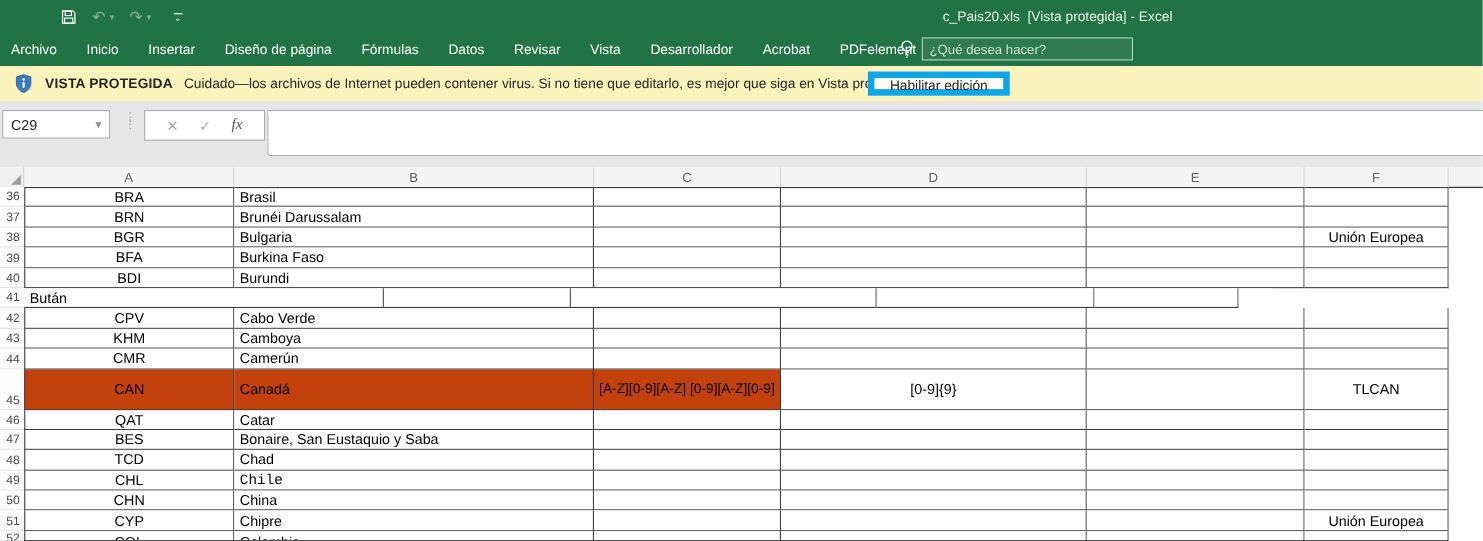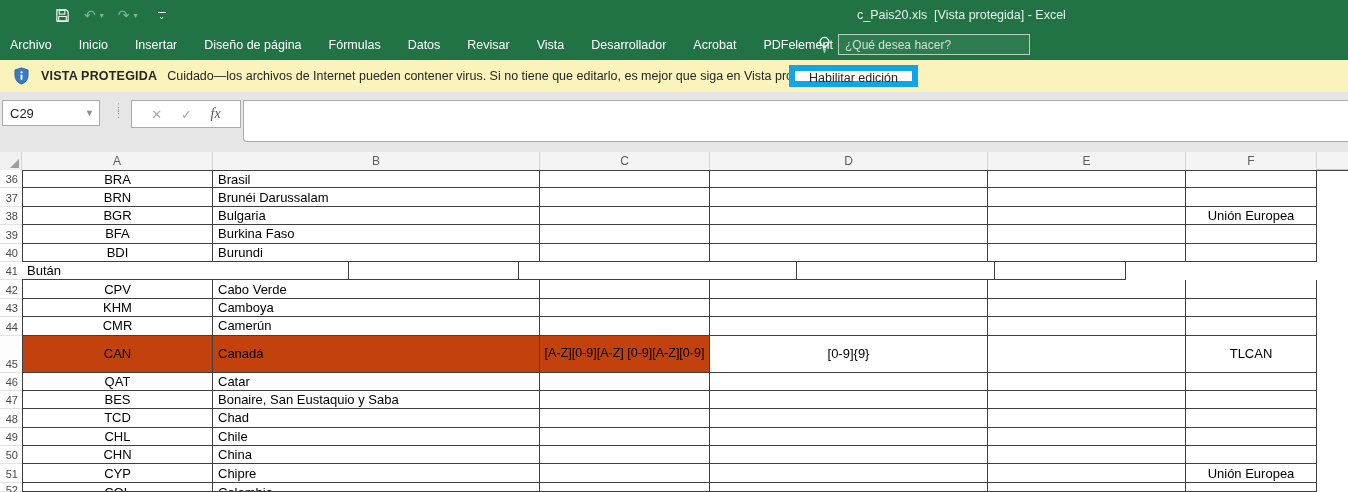--- a/index.html
+++ b/index.html
@@ -332,21 +332,21 @@
       <div class="cell colB" style="width: 327px;">Chad</div>
       <div class="cell colC" style="width: 170px;"></div>
       <div class="cell colD" style="width: 278px;"></div>
       <div class="cell colE" style="width: 198px;"></div>
       <div class="cell colF" style="width: 131px;"></div>
       <div class="cell filler" style="width: 31px;"></div>
     </div>
     <div class="grow">
       <div class="rnum">49</div>
       <div class="cell colA" style="width: 191px;">CHL</div>
-      <div class="cell colB" style="width: 327px;">Chile</div>
+      <div class="cell colB" style="width: 327px; font-family: Liberation Mono, monospace;">Chile</div>
       <div class="cell colC" style="width: 170px;"></div>
       <div class="cell colD" style="width: 278px;"></div>
       <div class="cell colE" style="width: 198px;"></div>
       <div class="cell colF" style="width: 131px;"></div>
       <div class="cell filler" style="width: 31px;"></div>
     </div>
     <div class="grow">
       <div class="rnum">50</div>
       <div class="cell colA" style="width: 191px;">CHN</div>
       <div class="cell colB" style="width: 327px;">China</div>

